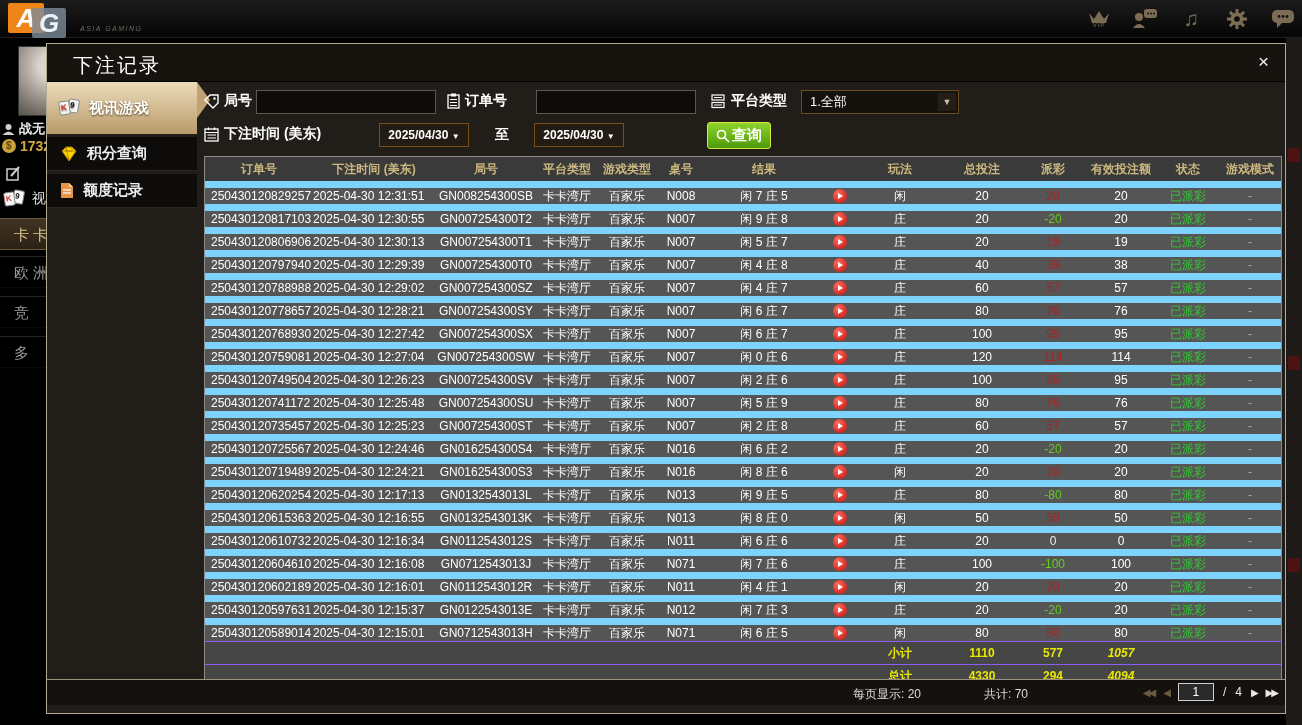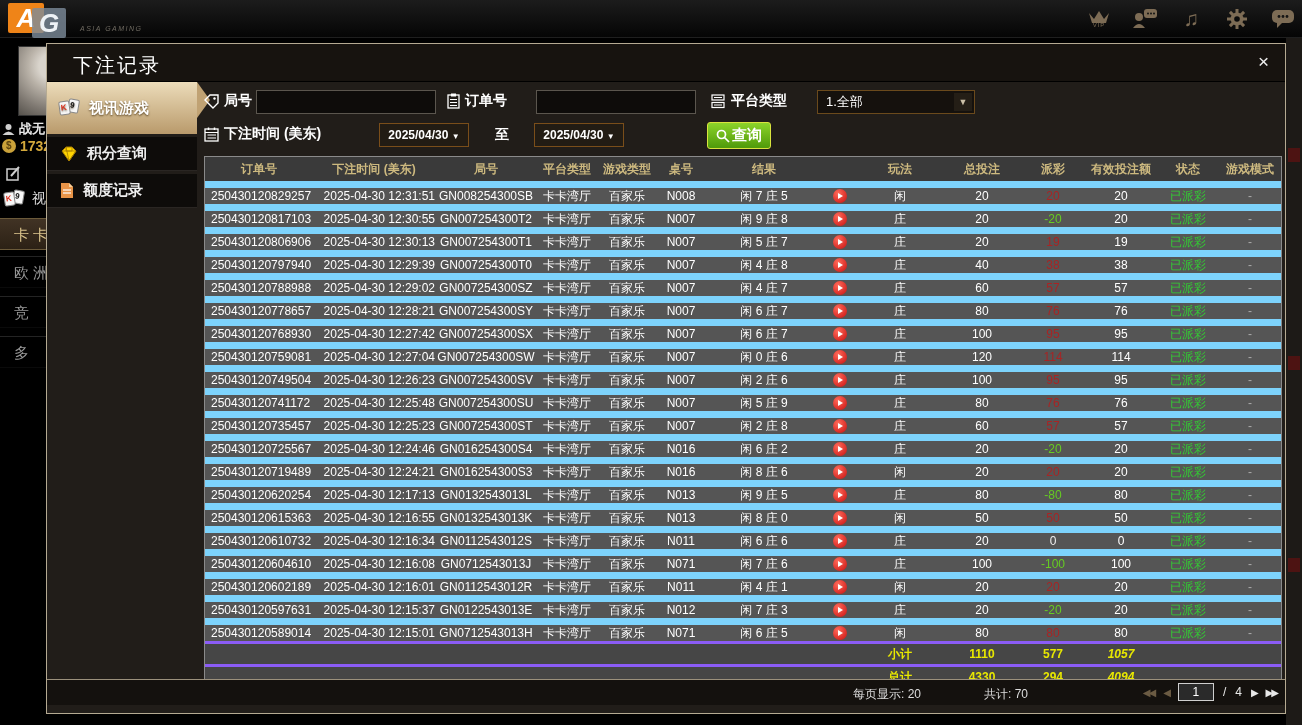--- a/index.html
+++ b/index.html
@@ -87,28 +87,28 @@
     display:flex; align-items:center; justify-content:center; gap:2px; cursor:pointer; }
 
   
   .btable { position:absolute; left:7px; right:3px; top:74px; border:1px solid #8a8a8a; font-size:12px; }
   .grid { display:grid; grid-template-columns:108px 122px 102px 60px 60px 48px 118px 34px 86px 78px 64px 72px 62px 1fr; align-items:center; }
   .thead { height:24px; background:#3a3a3a; color:#cdb97f; font-weight:bold; }
   .thead .td { text-align:center; }
   .trow { height:23px; background:#555; border-top:7px solid #7dd3fc; color:#fff; }
   .td { text-align:center; overflow:hidden; white-space:nowrap; }
   .c-order { text-align:left; padding-left:6px; }
-  .c-time { text-align:right; }
+  .c-time { text-align:left; }
   .pos { color:#a82424; } .neg { color:#6c2; } .zero { color:#eee; }
   .c-status { color:#3c3; } .c-mode { color:#aaa; }
   .play-icon { display:inline-block; width:14px; height:14px; border-radius:50%; vertical-align:middle;
     background:radial-gradient(circle at 35% 30%, #ff6a5a, #c60f0f); position:relative; cursor:pointer; }
   .play-icon::after { content:""; position:absolute; left:5px; top:3.5px;
     border-left:5px solid #fff; border-top:3.5px solid transparent; border-bottom:3.5px solid transparent; }
-  .sumrow { height:23px; background:#464646; border-top:3px solid #8b5cf6; color:#e8e800; font-weight:bold; }
+  .sumrow { height:23px; background:#464646; border-top:1px solid #8b5cf6; color:#e8e800; font-weight:bold; }
   .sum-label { grid-column:9; text-align:center; }
   .sum-bet { grid-column:10; text-align:center; }
   .sum-pay { grid-column:11; text-align:center; }
   .sum-valid { grid-column:12; text-align:center;font-style:italic; }
 
   
   .m-footer { position:absolute; left:0; right:0; bottom:8px; height:26px; background:#14110e; border-top:1px solid #9c917c; font-size:12px; color:#ddd; }
   .f-per { position:absolute; left:806px; top:6px; }
   .f-count { position:absolute; left:937px; top:6px; }
   .pager { position:absolute; right:8px; top:3px; display:flex; align-items:center; gap:9px; }
@@ -265,21 +265,21 @@
       <input class="tinput f-abs" style="left: 339px; top: 8px; width: 160px;">
       <div class="flabel f-abs" style="left:514px; top:10px;">
         <svg width="15" height="15" viewBox="0 0 15 15">
             <rect x="1" y="1" width="12" height="5" fill="none" stroke="#fff" stroke-width="1.2"></rect>
             <rect x="1" y="8.5" width="12" height="5" fill="none" stroke="#fff" stroke-width="1.2"></rect>
             <line x1="3" y1="3.5" x2="11" y2="3.5" stroke="#fff"></line>
             <line x1="3" y1="11" x2="11" y2="11" stroke="#fff"></line>
           </svg>
         <span>平台类型</span>
       </div>
-      <div class="dropdown" style="left:620px; top:8px; width:158px;">
+      <div class="dropdown" style="left:604px; top:8px; width:158px;">
         <span>1.全部</span>
         <span class="arr">▼</span>
       </div>
 
       <div class="flabel f-abs" style="left:7px; top:43px;">
         <svg width="15" height="15" viewBox="0 0 15 15">
             <rect x="1" y="2" width="13" height="12" fill="none" stroke="#fff" stroke-width="1.3"></rect>
             <line x1="1" y1="5.5" x2="14" y2="5.5" stroke="#fff"></line>
             <line x1="4.5" y1="0.5" x2="4.5" y2="3" stroke="#fff" stroke-width="1.5"></line>
             <line x1="10.5" y1="0.5" x2="10.5" y2="3" stroke="#fff" stroke-width="1.5"></line>

